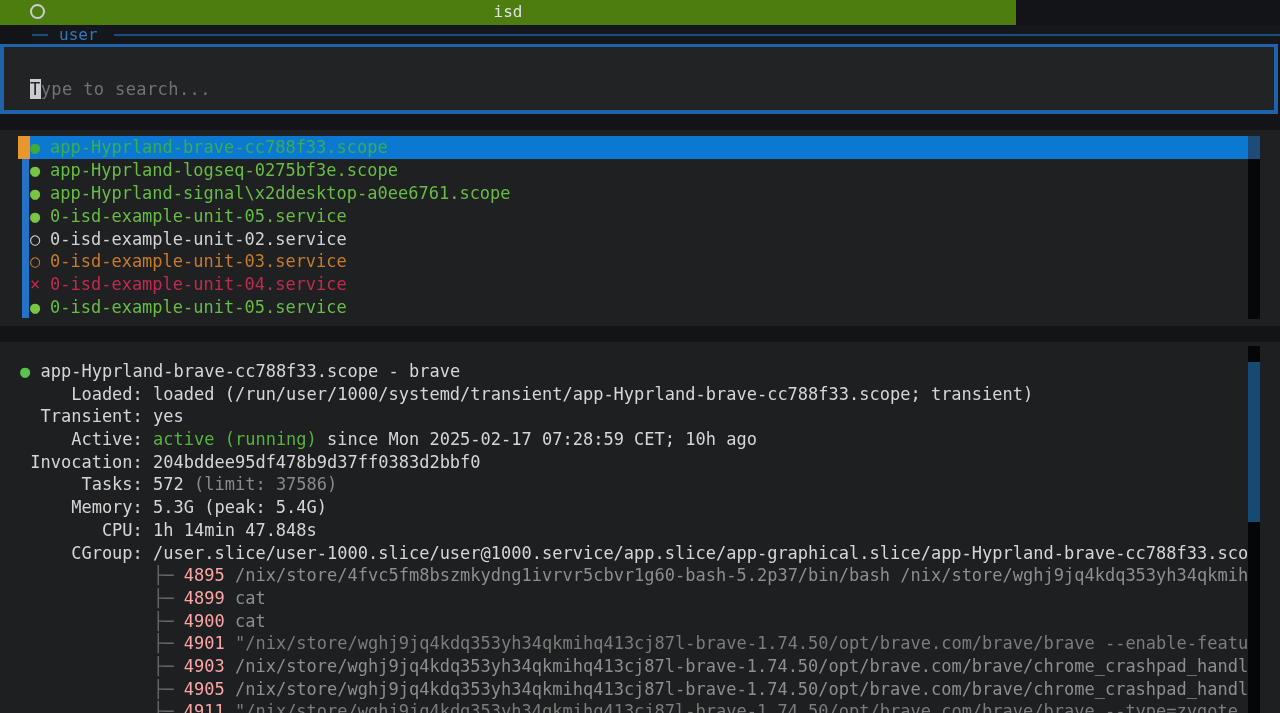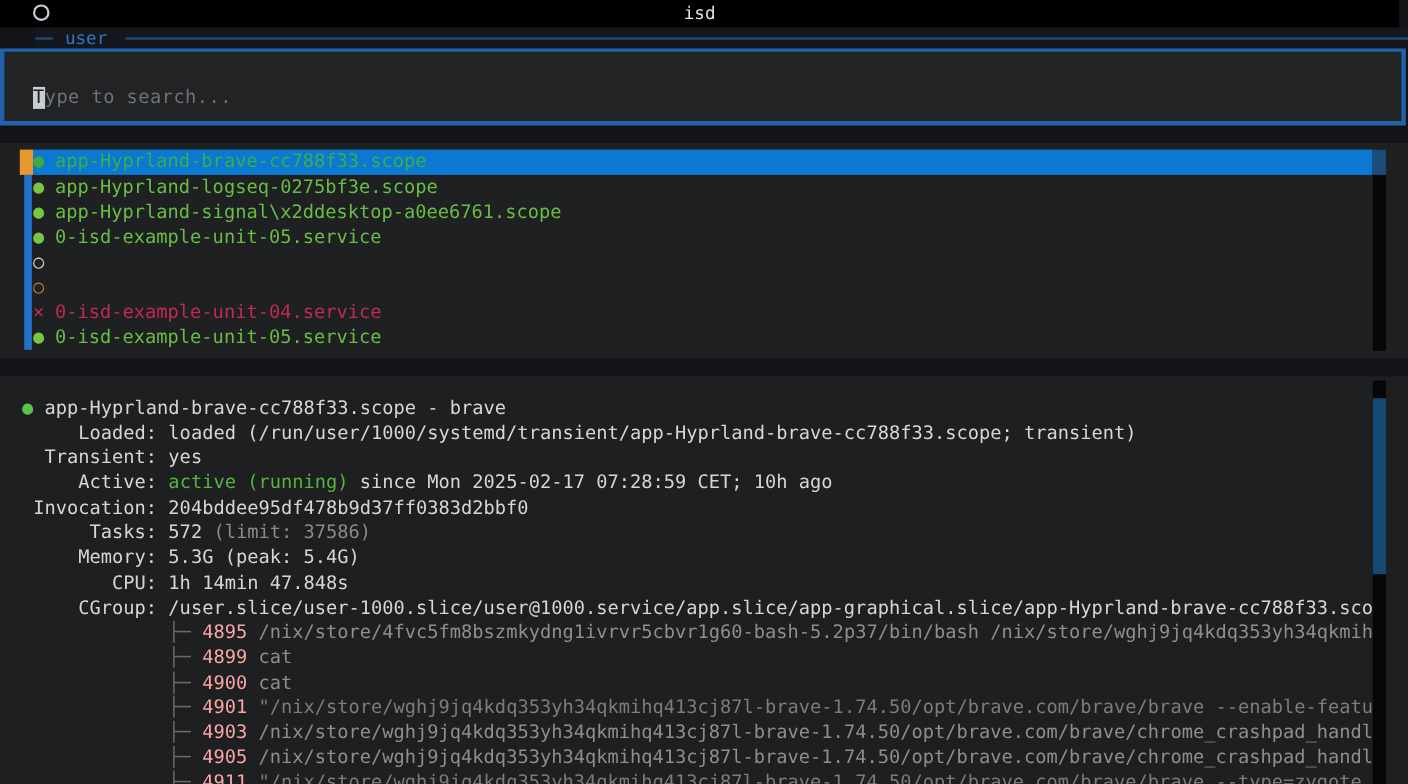--- a/index.html
+++ b/index.html
@@ -1,21 +1,21 @@
 <!DOCTYPE html>
 <html><head>
 <meta charset="utf-8">
 <style>
   * { margin:0; padding:0; box-sizing:border-box; }
   html,body { width:1280px; height:713px; overflow:hidden; background:#121417;
               font-family:"DejaVu Sans Mono","Liberation Mono",monospace; }
 
   
-  .topbar { position:absolute; left:0; top:0; width:1272px; height:25px;
-            background:#000000; }
+  .topbar { position:absolute; left:0; top:0; width:1016px; height:25px;
+            background:#4d7c0f; }
   .circle-icon { position:absolute; left:30px; top:4px; width:15px; height:15px;
                  border:2px solid #c9ced6; border-radius:50%; }
   .app-title { position:absolute; left:0; right:0; top:2px; text-align:center;
                color:#dfe3e8; font-size:16px; }
 
   
   .tabrow { position:absolute; left:0; top:25px; width:1280px; height:19px;
             background:#14181d;margin-left:32px; }
   .tab-dash-left { position:absolute; left:0; top:9px; width:16px; height:2px;
                    background:#1d4e7b; }
@@ -93,22 +93,22 @@
 </div>
 
 <div class="unit-list">
   <div class="list-cursor-marker"></div>
   <div class="list-left-bar"></div>
   <div class="unit-rows" id="unit-rows">
       <div class="unit-row st-active selected"><span class="uicon">●</span><span class="uname">app-Hyprland-brave-cc788f33.scope</span></div>
       <div class="unit-row st-active"><span class="uicon">●</span><span class="uname">app-Hyprland-logseq-0275bf3e.scope</span></div>
       <div class="unit-row st-active"><span class="uicon">●</span><span class="uname">app-Hyprland-signal\x2ddesktop-a0ee6761.scope</span></div>
       <div class="unit-row st-active"><span class="uicon">●</span><span class="uname">0-isd-example-unit-05.service</span></div>
-      <div class="unit-row st-inactive"><span class="uicon">○</span></div>
-      <div class="unit-row st-not-found"><span class="uicon">○</span></div>
+      <div class="unit-row st-inactive"><span class="uicon">○</span><span class="uname">0-isd-example-unit-02.service</span></div>
+      <div class="unit-row st-not-found"><span class="uicon">○</span><span class="uname">0-isd-example-unit-03.service</span></div>
       <div class="unit-row st-failed"><span class="uicon">×</span><span class="uname">0-isd-example-unit-04.service</span></div>
       <div class="unit-row st-active"><span class="uicon">●</span><span class="uname">0-isd-example-unit-05.service</span></div>
     </div>
   <div class="list-scrollbar">
     <div class="thumb"></div>
   </div>
 </div>
 
 <div class="preview">
   <div class="preview-lines" id="preview-lines"><div class="line"><span class="seg-dot">● </span><span class="seg-w">app-Hyprland-brave-cc788f33.scope - brave</span></div><div class="line"><span class="seg-w">     Loaded: loaded (/run/user/1000/systemd/transient/app-Hyprland-brave-cc788f33.scope; transient)</span></div><div class="line"><span class="seg-w">  Transient: yes</span></div><div class="line"><span class="seg-w">     Active: </span><span class="seg-gb">active (running)</span><span class="seg-w"> since Mon 2025-02-17 07:28:59 CET; 10h ago</span></div><div class="line"><span class="seg-w"> Invocation: 204bddee95df478b9d37ff0383d2bbf0</span></div><div class="line"><span class="seg-w">      Tasks: 572 </span><span class="seg-gr">(limit: 37586)</span></div><div class="line"><span class="seg-w">     Memory: 5.3G (peak: 5.4G)</span></div><div class="line"><span class="seg-w">        CPU: 1h 14min 47.848s</span></div><div class="line"><span class="seg-w">     CGroup: /user.slice/user-1000.slice/user@1000.service/app.slice/app-graphical.slice/app-Hyprland-brave-cc788f33.scope</span></div><div class="line"><span class="seg-tree">             ├─ </span><span class="seg-pid">4895</span><span class="seg-p"> /nix/store/4fvc5fm8bszmkydng1ivrvr5cbvr1g60-bash-5.2p37/bin/bash /nix/store/wghj9jq4kdq353yh34qkmihq413cj87l</span></div><div class="line"><span class="seg-tree">             ├─ </span><span class="seg-pid">4899</span><span class="seg-p"> cat</span></div><div class="line"><span class="seg-tree">             ├─ </span><span class="seg-pid">4900</span><span class="seg-p"> cat</span></div><div class="line"><span class="seg-tree">             ├─ </span><span class="seg-pid">4901</span><span class="seg-pq"> "/nix/store/wghj9jq4kdq353yh34qkmihq413cj87l-brave-1.74.50/opt/brave.com/brave/brave --enable-features</span></div><div class="line"><span class="seg-tree">             ├─ </span><span class="seg-pid">4903</span><span class="seg-p"> /nix/store/wghj9jq4kdq353yh34qkmihq413cj87l-brave-1.74.50/opt/brave.com/brave/chrome_crashpad_handler</span></div><div class="line"><span class="seg-tree">             ├─ </span><span class="seg-pid">4905</span><span class="seg-p"> /nix/store/wghj9jq4kdq353yh34qkmihq413cj87l-brave-1.74.50/opt/brave.com/brave/chrome_crashpad_handler</span></div><div class="line"><span class="seg-tree">             ├─ </span><span class="seg-pid">4911</span><span class="seg-pq"> "/nix/store/wghj9jq4kdq353yh34qkmihq413cj87l-brave-1.74.50/opt/brave.com/brave/brave --type=zygote</span></div></div>

